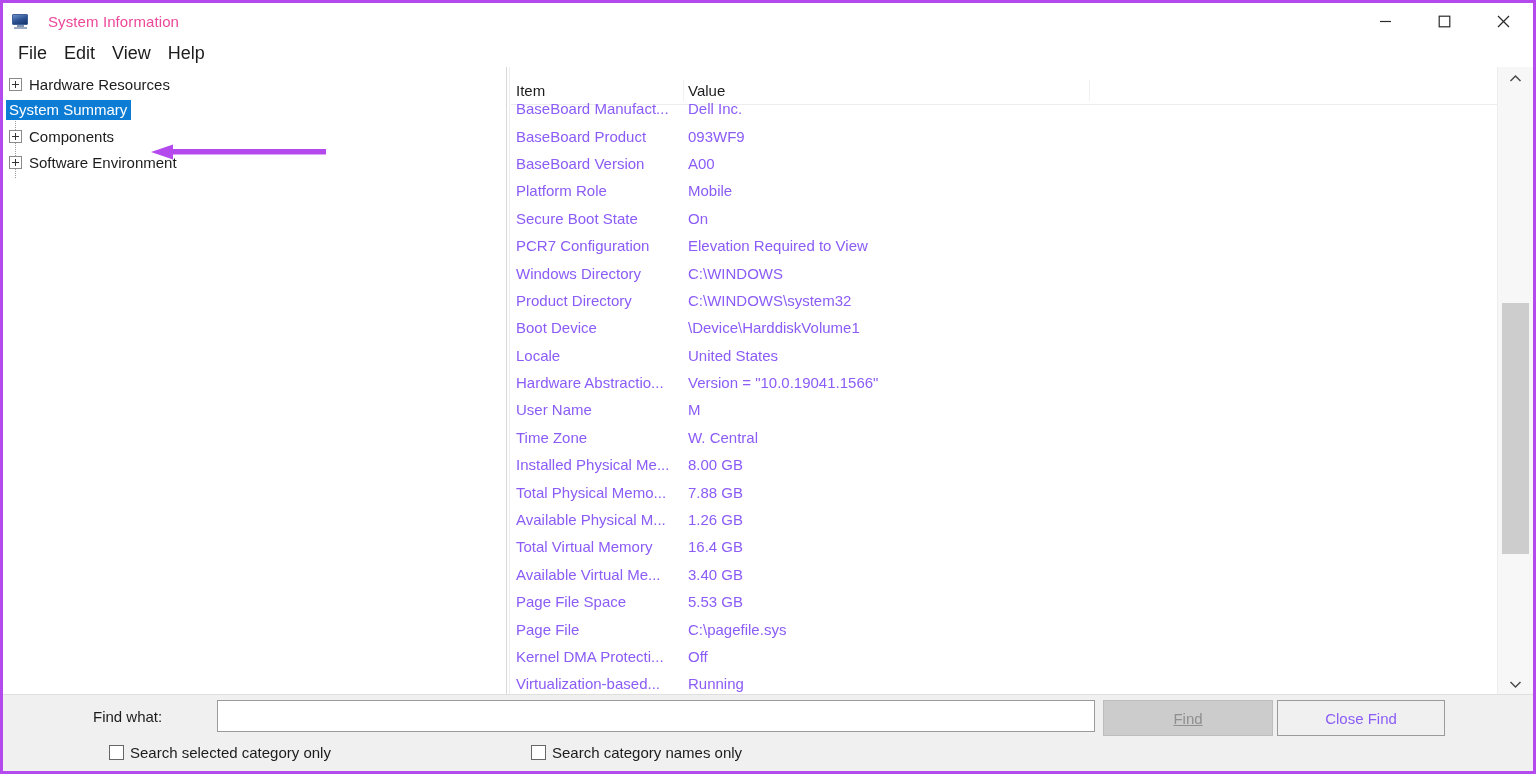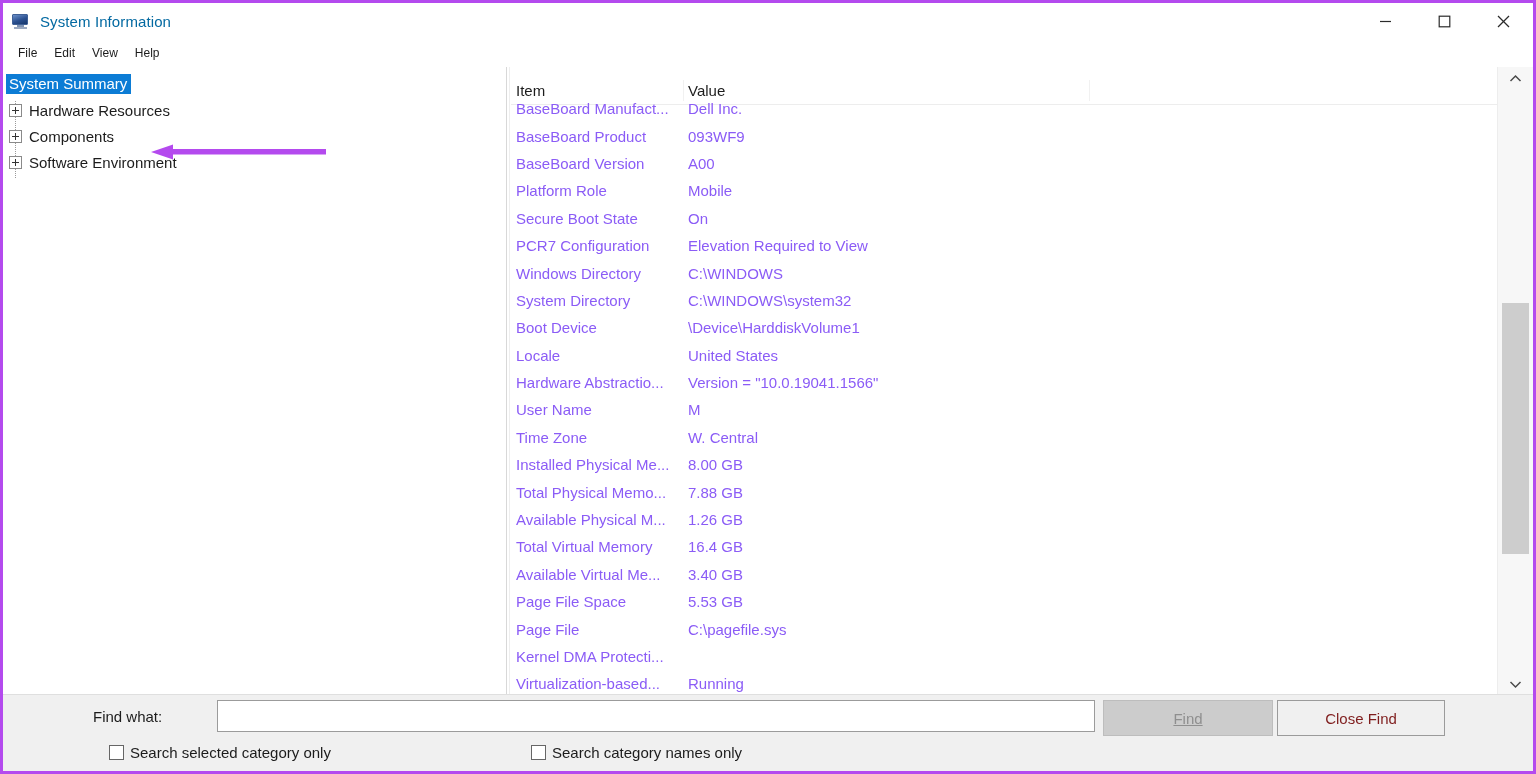--- a/index.html
+++ b/index.html
@@ -40,22 +40,23 @@
   }
   .app-icon .stand {
     position: absolute; left: 5px; top: 12px;
     width: 7px; height: 2px; background: #7f93b3;
   }
   .app-icon .base {
     position: absolute; left: 2px; top: 14px;
     width: 13px; height: 2px; background: #9aa8c0;
   }
   .title-text {
-    font-size: 15px; color: #0369a1;
+    font-size: 15px; color: #ec4899;
     letter-spacing: .1px;
+    margin-left: 8px;
   }
   .winbtns {
     position: absolute; right: 0; top: 0;
     height: 37px; display: flex;
   }
   .winbtn {
     width: 59px; height: 37px;
     display: flex; align-items: center; justify-content: center;
     color: #2b2b2b;
   }
@@ -63,21 +64,21 @@
 
   
   .menubar {
     position: absolute; top: 37px; left: 0; right: 0;
     height: 27px;
     background: #ffffff;
     display: flex; align-items: center;
     padding-left: 7px;
   }
   .menu-item {
-    font-size: 12px; color: #1c1c1c;
+    font-size: 18px; color: #1c1c1c;
     padding: 2px 9px 3px 8px;
   }
 
   
   .content {
     position: absolute;
     top: 64px; left: 0; right: 0; bottom: 76px;
     background: #ffffff;
   }
   .treepane {
@@ -224,21 +225,21 @@
     padding: 0 5px;
     outline: none;
   }
   .btn {
     position: absolute; top: 5px;
     height: 36px;
     border: 1px solid #9b9b9b;
     box-sizing: border-box;
     display: flex; align-items: center; justify-content: center;
     font-size: 15px;
-    background: #f0f0f0; color: #7f1d1d;
+    background: #f0f0f0; color: #8b5cf6;
   }
   .btn-find {
     left: 1100px; width: 170px;
     background: #cccccc; color: #8f8f8f;
     border-color: #bdbdbd;
     text-decoration: underline;
   }
   .btn-closefind { left: 1274px; width: 168px; }
   .chk-wrap {
     position: absolute;
@@ -293,26 +294,26 @@
     <div class="menu-item">View</div>
     <div class="menu-item">Help</div>
   </div>
 
   <div class="content">
 
     <div class="treepane">
       <div class="tree">
         <div class="tree-indent-line" style="top:30px;height:78px;"></div>
 
-        <div class="tree-row selected">
-          <span class="label">System Summary</span>
-        </div>
         <div class="tree-row">
           <span class="expander"></span>
           <span class="label">Hardware Resources</span>
+        </div>
+        <div class="tree-row selected">
+          <span class="label">System Summary</span>
         </div>
         <div class="tree-row">
           <span class="expander"></span>
           <span class="label">Components</span>
         </div>
         <div class="tree-row">
           <span class="expander"></span>
           <span class="label">Software Environment</span>
         </div>
       </div>
@@ -359,21 +360,21 @@
           </div>
           <div class="row">
             <div class="cell cell-item">PCR7 Configuration</div>
             <div class="cell cell-value">Elevation Required to View</div>
           </div>
           <div class="row">
             <div class="cell cell-item">Windows Directory</div>
             <div class="cell cell-value">C:\WINDOWS</div>
           </div>
           <div class="row">
-            <div class="cell cell-item">System Directory</div>
+            <div class="cell cell-item">Product Directory</div>
             <div class="cell cell-value">C:\WINDOWS\system32</div>
           </div>
           <div class="row">
             <div class="cell cell-item">Boot Device</div>
             <div class="cell cell-value">\Device\HarddiskVolume1</div>
           </div>
           <div class="row">
             <div class="cell cell-item">Locale</div>
             <div class="cell cell-value">United States</div>
           </div>
@@ -412,20 +413,21 @@
           <div class="row">
             <div class="cell cell-item">Page File Space</div>
             <div class="cell cell-value">5.53 GB</div>
           </div>
           <div class="row">
             <div class="cell cell-item">Page File</div>
             <div class="cell cell-value">C:\pagefile.sys</div>
           </div>
           <div class="row">
             <div class="cell cell-item">Kernel DMA Protecti...</div>
+            <div class="cell cell-value">Off</div>
           </div>
           <div class="row">
             <div class="cell cell-item">Virtualization-based...</div>
             <div class="cell cell-value">Running</div>
           </div>
         </div>
 
       <div class="vscroll">
         <div class="sb-btn sb-up">
           <svg width="13" height="9" viewBox="0 0 13 9">

